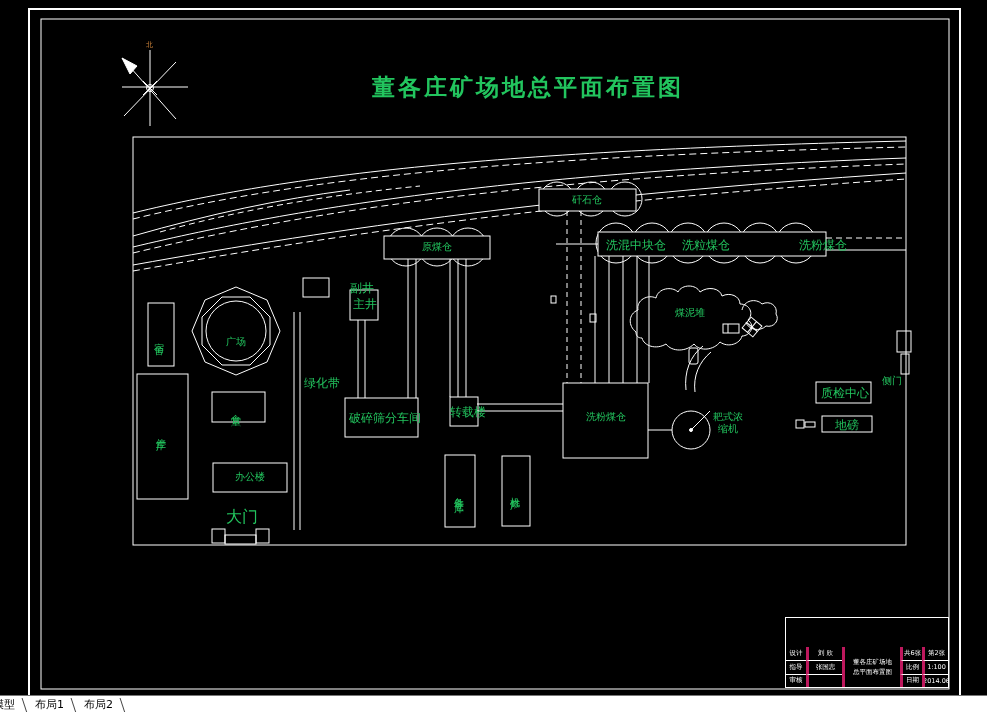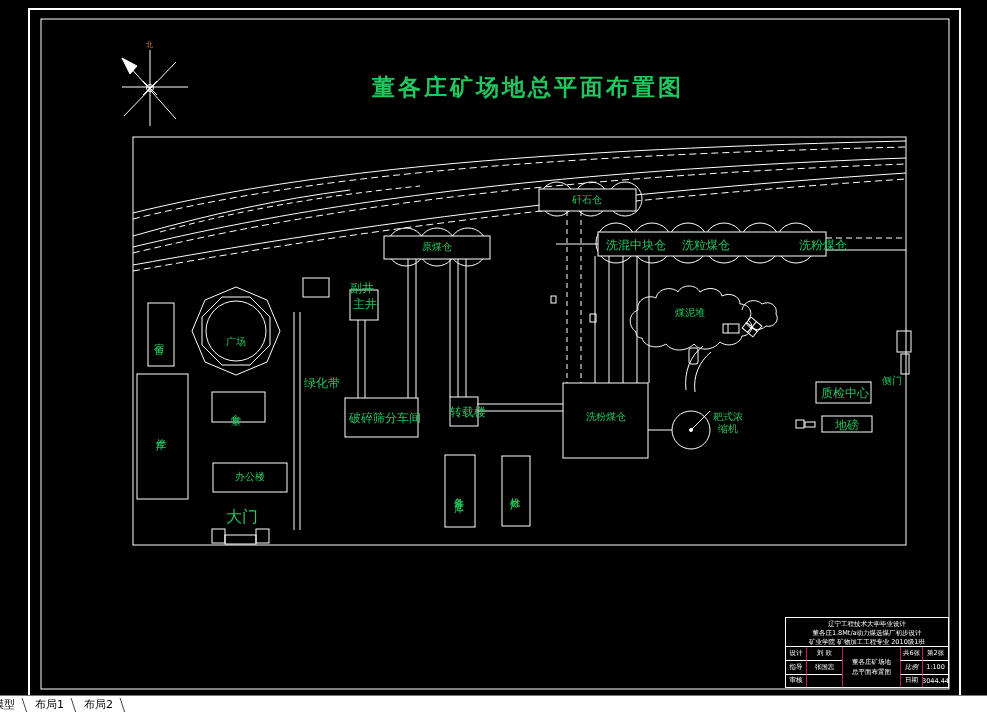--- a/index.html
+++ b/index.html
@@ -11,21 +11,21 @@
   .f8{font-size:12px;} .f9{font-size:10px;} .f10{font-size:16px;}
   .title{font-size:23px;font-weight:bold;letter-spacing:3px;}
   .wrap{white-space:normal;text-align:center;}
   
   .tblock{position:absolute;left:785px;top:617px;width:164px;height:71px;
           border:1px solid #fff;color:#fff;font-size:6.5px;box-sizing:border-box;}
   .tb-head{position:absolute;left:0;top:0;width:100%;height:29px;border-bottom:1px solid #fff;
            box-sizing:border-box;text-align:center;line-height:9px;padding-top:2px;}
   .tb-grid{position:absolute;left:0;top:29px;width:162px;height:40px;display:grid;
            grid-template-columns:20px 36px 58px 22px 26px;grid-template-rows:1fr 1fr 1fr;}
-  .tb-cell{border-left:1px solid #be185d;border-top:1px solid #fff;display:flex;
+  .tb-cell{border-left:3px solid #be185d;border-top:1px solid #fff;display:flex;
            align-items:center;justify-content:center;overflow:hidden;box-sizing:border-box;}
   .tb-cell.c1{border-left:none;}
   .tb-cell.r1{border-top:none;}
   .tb-title{grid-column:3;grid-row:1/4;flex-direction:column;line-height:10px;}
   
   .tabbar{position:absolute;left:0;top:695px;width:987px;height:17px;background:#fff;
           border-top:1px solid #777;display:flex;align-items:center;overflow:hidden;
           font-size:11px;color:#000;}
   .tab{position:relative;padding:0 10px;height:100%;display:flex;align-items:center;}
   .tab::after{content:"";position:absolute;right:0;top:2px;bottom:0;border-right:1px solid #444;
@@ -209,44 +209,39 @@
   <div class="lbl f9" style="left:580px;top:411px;width:52px;">洗粉煤仓</div>
   <div class="lbl f9 wrap" style="left:712px;top:411px;width:32px;">耙式浓缩机</div>
   <div class="lbl v f9" style="left:453px;top:463px;height:60px;">备件仓库</div>
   <div class="lbl v f9" style="left:509px;top:468px;height:48px;">机修厂</div>
 
   <div class="lbl f8" style="left:821px;top:387px;width:46px;">质检中心</div>
   <div class="lbl f8" style="left:832px;top:419px;width:30px;">地磅</div>
   <div class="lbl f9" style="left:879px;top:375px;width:26px;">侧门</div>
 
   <div class="tblock">
-    <div class="tb-head">
-      <div>辽宁工程技术大学毕业设计</div>
-      <div>董各庄1.8Mt/a动力煤选煤厂初步设计</div>
-      <div>矿业学院 矿物加工工程专业  2010级1班</div>
-    </div>
     <div class="tb-grid">
       <div class="tb-cell c1 r1">设计</div>
       <div class="tb-cell r1">刘 欣</div>
       <div class="tb-cell r1 tb-title">
         <div>董各庄矿场地</div>
         <div>总平面布置图</div>
       </div>
       <div class="tb-cell r1" style="grid-column:4;text-align:right;">共6张</div>
       <div class="tb-cell r1">第2张</div>
 
       <div class="tb-cell c1">指导</div>
       <div class="tb-cell">张国志</div>
-      <div class="tb-cell" style="grid-column:4;font-style:italic;">比例</div>
+      <div class="tb-cell" style="grid-column:4;">比例</div>
       <div class="tb-cell">1:100</div>
 
       <div class="tb-cell c1">审核</div>
       <div class="tb-cell"></div>
       <div class="tb-cell" style="grid-column:4;">日期</div>
-      <div class="tb-cell">3044.44</div>
+      <div class="tb-cell">2014.06</div>
     </div>
   </div>
 
   <div class="tabbar">
     <div class="tab cut">模型</div>
     <div class="tab">布局1</div>
     <div class="tab">布局2</div>
   </div>
 
 </div>

